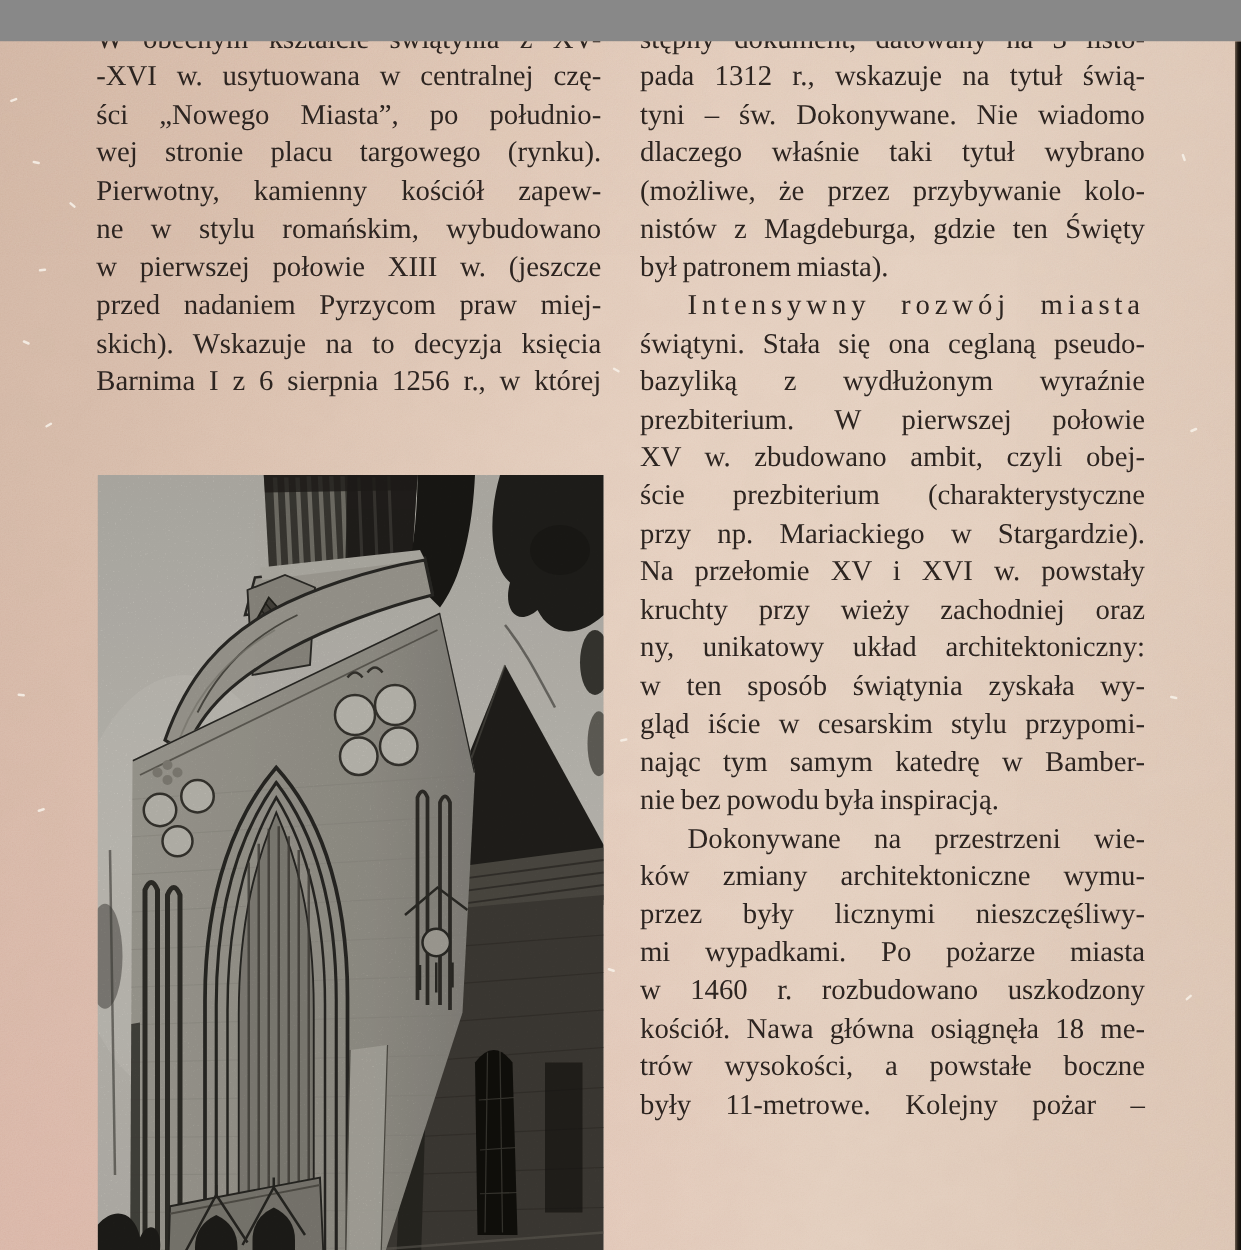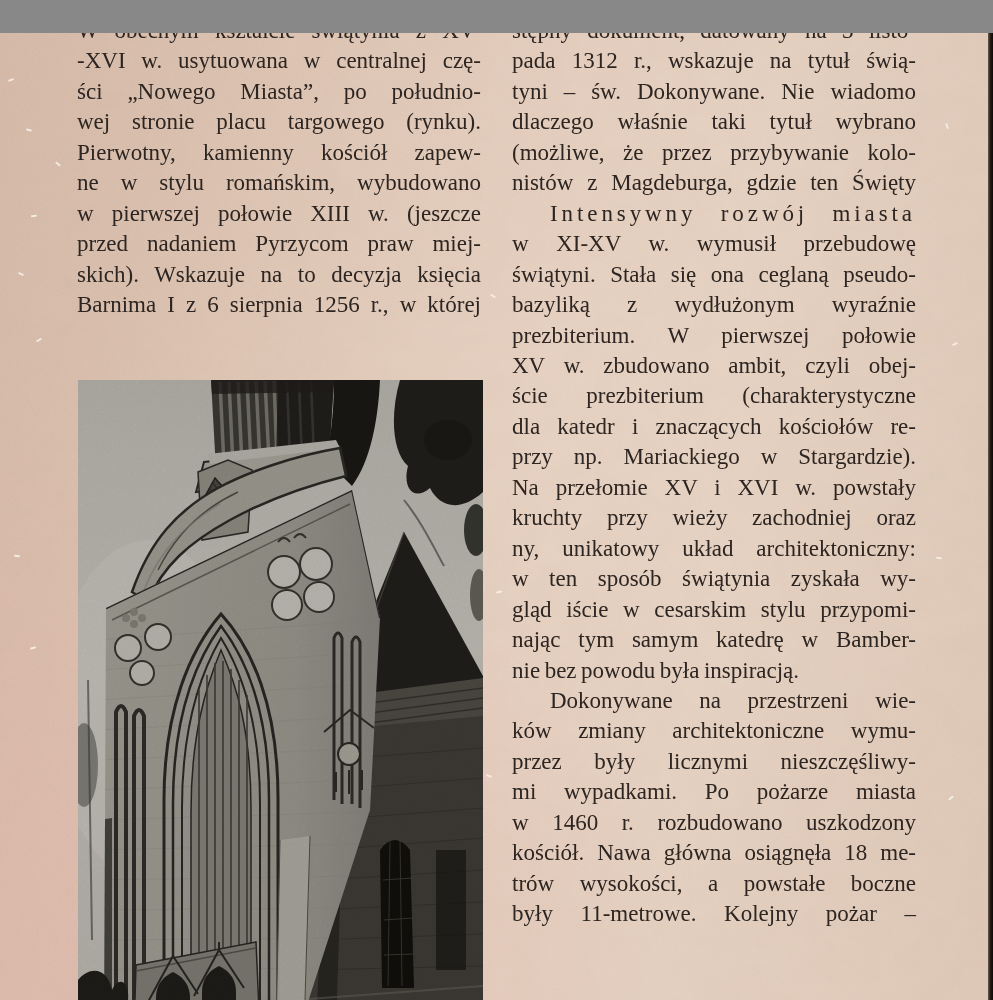--- a/index.html
+++ b/index.html
@@ -82,28 +82,27 @@
     </div>
 
   <div id="col-right" class="col">
 
   <div class="line">stępny dokument, datowany na 3 listo-</div>
       <div class="line">pada 1312 r., wskazuje na tytuł świą-</div>
       <div class="line">tyni – św. Dokonywane. Nie wiadomo</div>
       <div class="line">dlaczego właśnie taki tytuł wybrano</div>
       <div class="line">(możliwe, że przez przybywanie kolo-</div>
       <div class="line">nistów z Magdeburga, gdzie ten Święty</div>
+      <div class="line par-end">był patronem miasta).</div>
       <div class="line indent spaced">Intensywny rozwój miasta</div>
-      <div class="line">w XI-XV w. wymusił przebudowę</div>
       <div class="line">świątyni. Stała się ona ceglaną pseudo-</div>
       <div class="line">bazyliką z wydłużonym wyraźnie</div>
       <div class="line">prezbiterium. W pierwszej połowie</div>
       <div class="line">XV w. zbudowano ambit, czyli obej-</div>
       <div class="line">ście prezbiterium (charakterystyczne</div>
-      <div class="line">dla katedr i znaczących kościołów re-</div>
       <div class="line">przy np. Mariackiego w Stargardzie).</div>
       <div class="line">Na przełomie XV i XVI w. powstały</div>
       <div class="line">kruchty przy wieży zachodniej oraz</div>
       <div class="line">ny, unikatowy układ architektoniczny:</div>
       <div class="line">w ten sposób świątynia zyskała wy-</div>
       <div class="line">gląd iście w cesarskim stylu przypomi-</div>
       <div class="line">nając tym samym katedrę w Bamber-</div>
       <div class="line par-end">nie bez powodu była inspiracją.</div>
       <div class="line indent">Dokonywane na przestrzeni wie-</div>
       <div class="line">ków zmiany architektoniczne wymu-</div>

